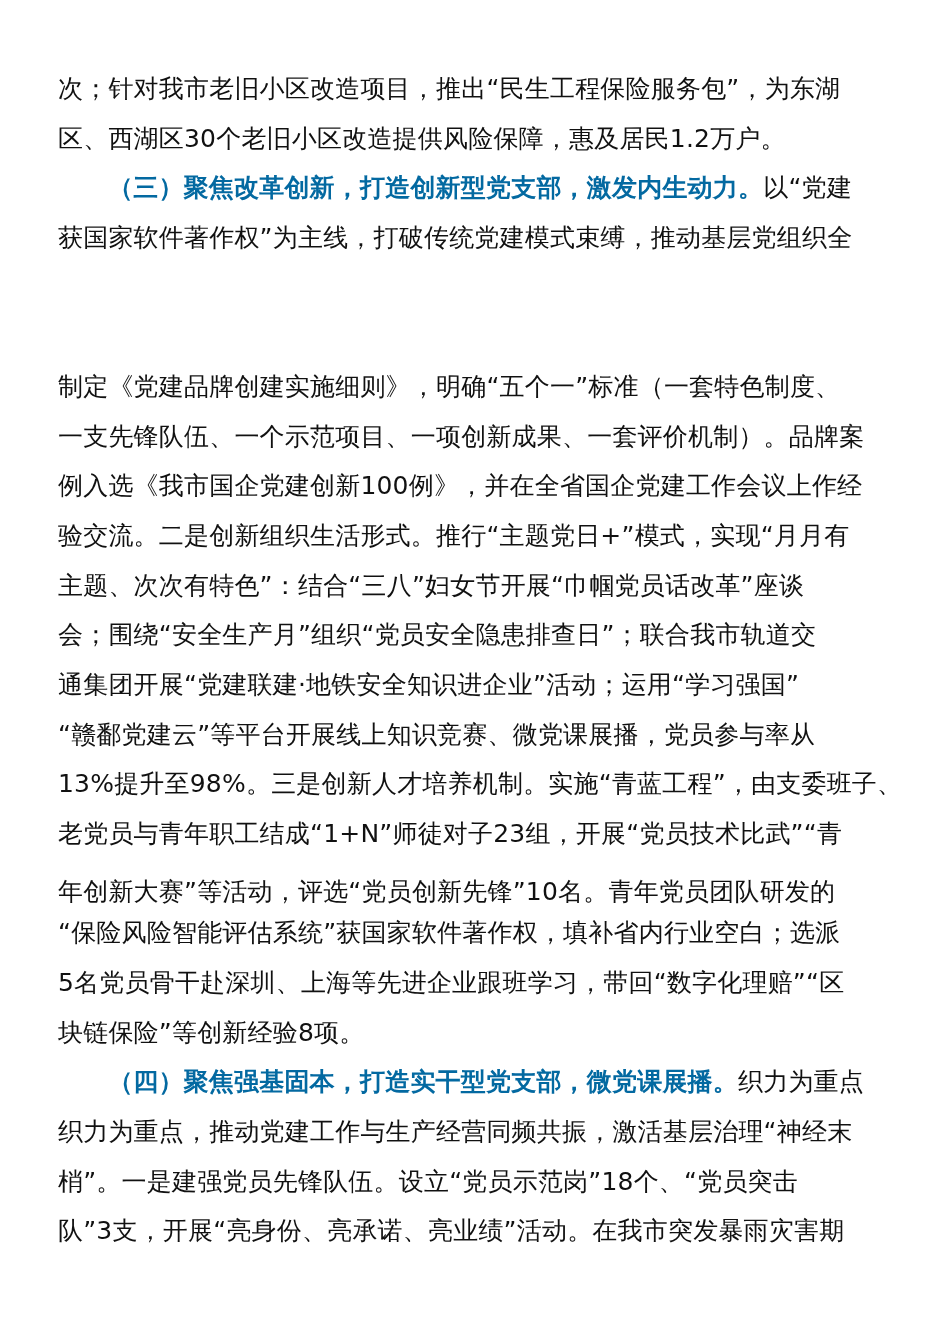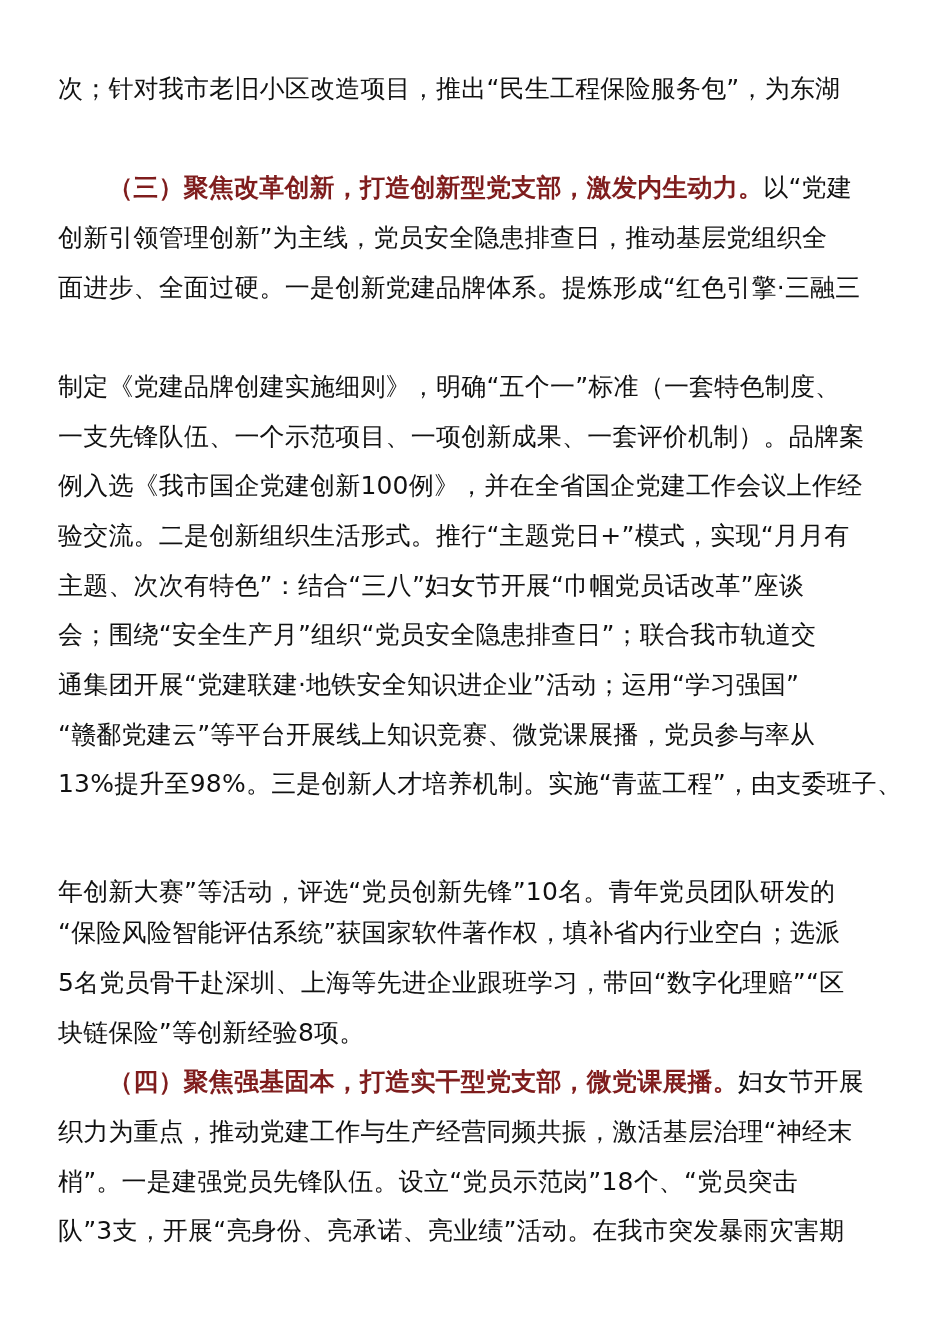--- a/index.html
+++ b/index.html
@@ -13,40 +13,41 @@
       left: 58px;
       height: 40px;
       line-height: 40px;
       font-family: "DejaVu Sans", "Liberation Sans", sans-serif;
       font-size: 25px;
       color: #111111;
       white-space: nowrap;
       letter-spacing: 0.2px;
     }
     .line.indent { left: 108px; }
-    .heading { font-weight: bold; color: #7f1d1d; }
+    .heading { font-weight: bold; color: #0369a1; }
   </style>
 </head>
 <body>
 
 <div class="page">
   <div class="line" style="top:69px"><span>次；针对我市老旧小区改造项目，推出“民生工程保险服务包”，为东湖</span></div>
+  <div class="line" style="top:119px"><span>区、西湖区30个老旧小区改造提供风险保障，惠及居民1.2万户。</span></div>
   <div class="line indent" style="top:168px"><span class="heading">（三）聚焦改革创新，打造创新型党支部，激发内生动力。</span><span>以“党建</span></div>
-  <div class="line" style="top:218px"><span>创新引领管理创新”为主线，党员安全隐患排查日，推动基层党组织全</span></div>
-  <div class="line" style="top:268px"><span>面进步、全面过硬。一是创新党建品牌体系。提炼形成“红色引擎·三融三</span></div>
+  <div class="line" style="top:218px"><span>获国家软件著作权”为主线，打破传统党建模式束缚，推动基层党组织全</span></div>
   <div class="line" style="top:367px"><span>制定《党建品牌创建实施细则》，明确“五个一”标准（一套特色制度、</span></div>
   <div class="line" style="top:417px"><span>一支先锋队伍、一个示范项目、一项创新成果、一套评价机制）。品牌案</span></div>
   <div class="line" style="top:466px"><span>例入选《我市国企党建创新100例》，并在全省国企党建工作会议上作经</span></div>
   <div class="line" style="top:516px"><span>验交流。二是创新组织生活形式。推行“主题党日+”模式，实现“月月有</span></div>
   <div class="line" style="top:566px"><span>主题、次次有特色”：结合“三八”妇女节开展“巾帼党员话改革”座谈</span></div>
   <div class="line" style="top:615px"><span>会；围绕“安全生产月”组织“党员安全隐患排查日”；联合我市轨道交</span></div>
   <div class="line" style="top:665px"><span>通集团开展“党建联建·地铁安全知识进企业”活动；运用“学习强国”</span></div>
   <div class="line" style="top:715px"><span>“赣鄱党建云”等平台开展线上知识竞赛、微党课展播，党员参与率从</span></div>
   <div class="line" style="top:764px"><span>13%提升至98%。三是创新人才培养机制。实施“青蓝工程”，由支委班子、</span></div>
+  <div class="line" style="top:814px"><span>老党员与青年职工结成“1+N”师徒对子23组，开展“党员技术比武”“青</span></div>
   <div class="line" style="top:872px"><span>年创新大赛”等活动，评选“党员创新先锋”10名。青年党员团队研发的</span></div>
   <div class="line" style="top:913px"><span>“保险风险智能评估系统”获国家软件著作权，填补省内行业空白；选派</span></div>
   <div class="line" style="top:963px"><span>5名党员骨干赴深圳、上海等先进企业跟班学习，带回“数字化理赔”“区</span></div>
   <div class="line" style="top:1013px"><span>块链保险”等创新经验8项。</span></div>
-  <div class="line indent" style="top:1062px"><span class="heading">（四）聚焦强基固本，打造实干型党支部，微党课展播。</span><span>妇女节开展</span></div>
+  <div class="line indent" style="top:1062px"><span class="heading">（四）聚焦强基固本，打造实干型党支部，微党课展播。</span><span>织力为重点</span></div>
   <div class="line" style="top:1112px"><span>织力为重点，推动党建工作与生产经营同频共振，激活基层治理“神经末</span></div>
   <div class="line" style="top:1162px"><span>梢”。一是建强党员先锋队伍。设立“党员示范岗”18个、“党员突击</span></div>
   <div class="line" style="top:1211px"><span>队”3支，开展“亮身份、亮承诺、亮业绩”活动。在我市突发暴雨灾害期</span></div>
 </div>
 
 </body></html>

